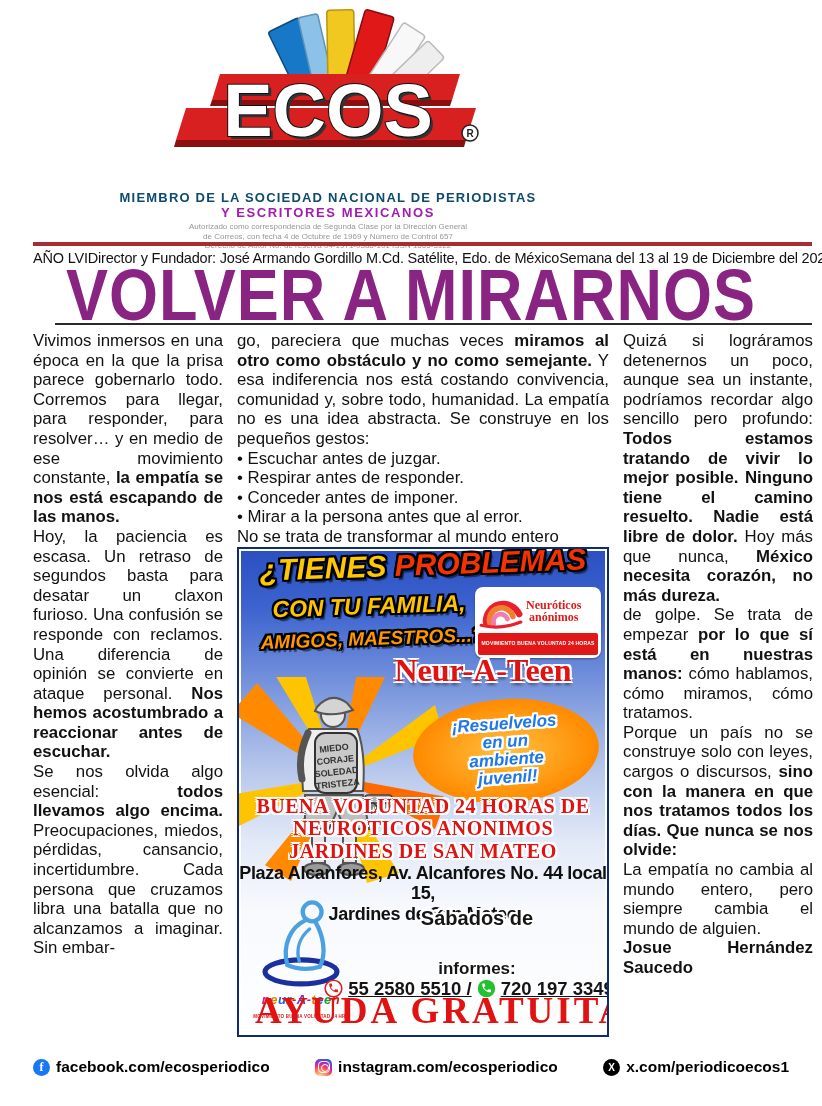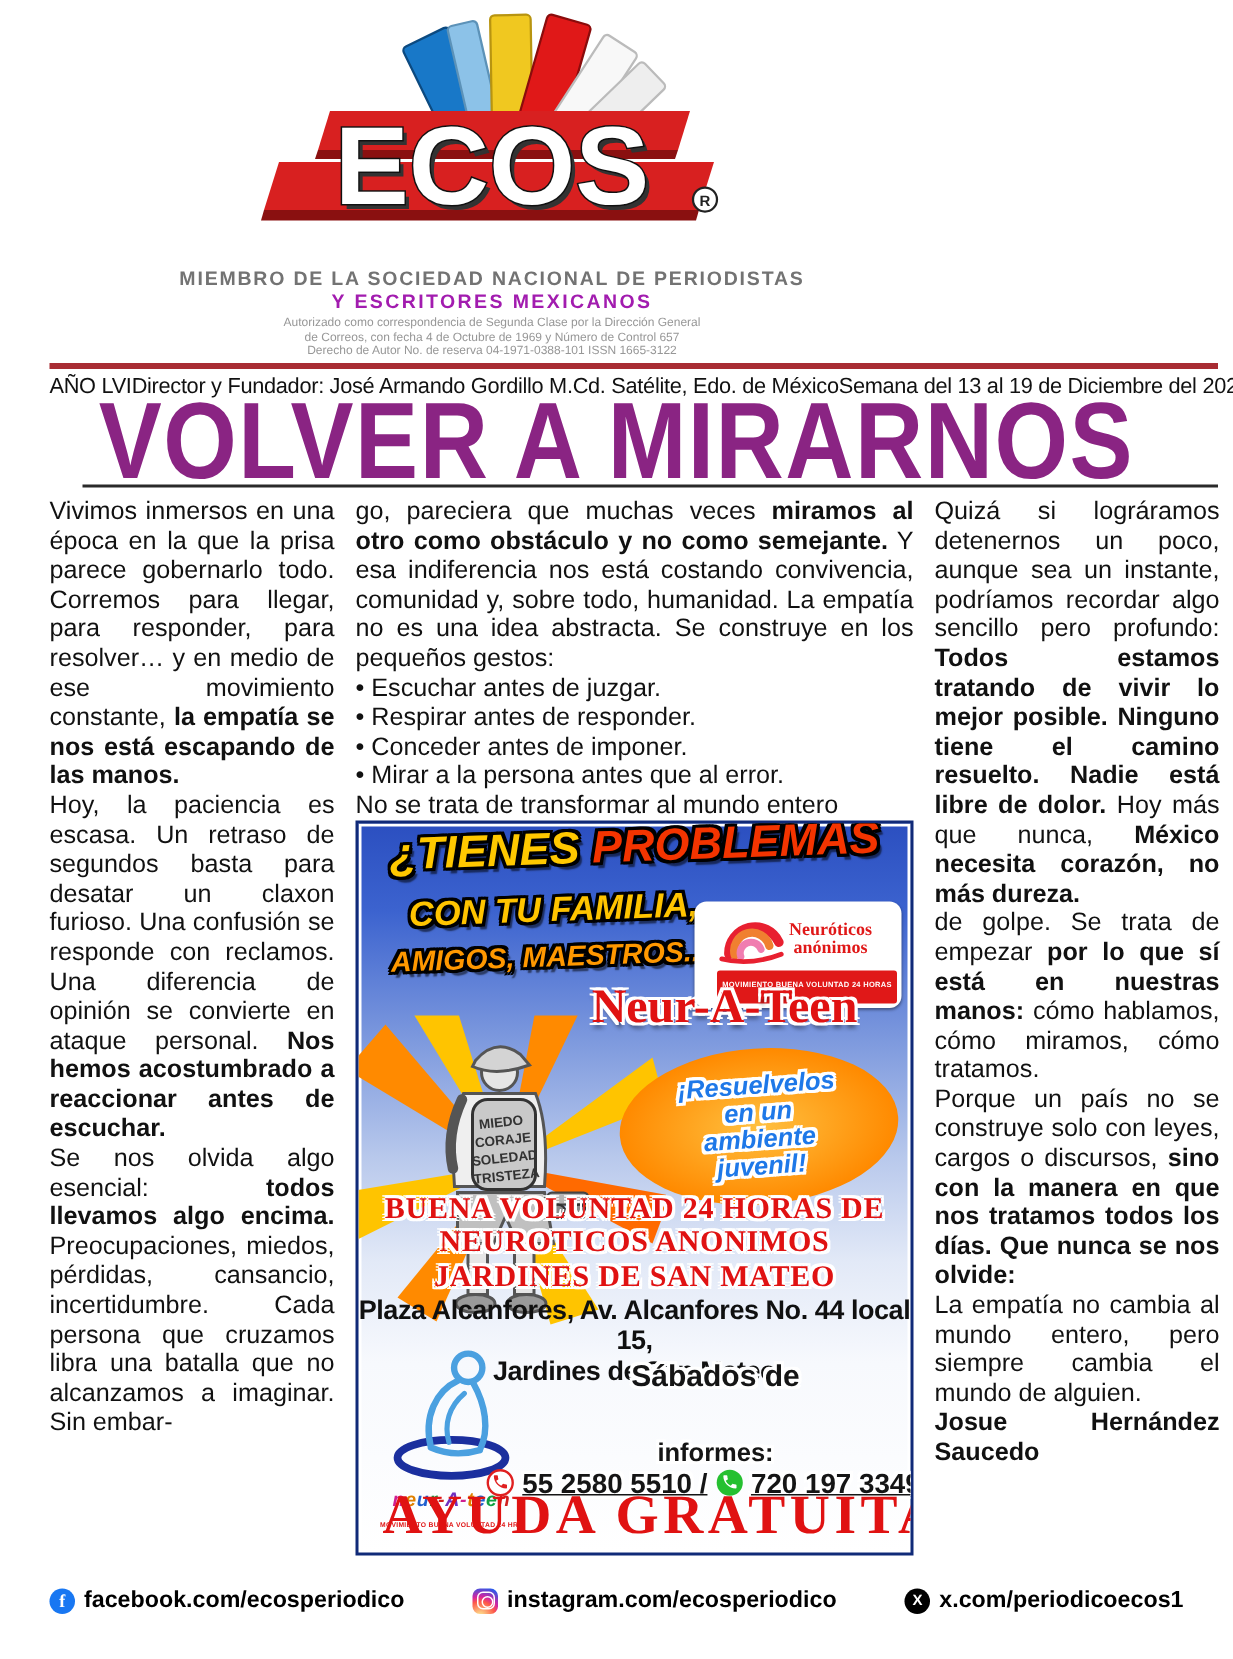--- a/index.html
+++ b/index.html
@@ -3,21 +3,21 @@
 <meta charset="utf-8">
 <style>
   html,body{margin:0;padding:0;}
   body{
     width:822px;height:1106px;position:relative;background:#ffffff;
     font-family:"Liberation Sans",sans-serif;color:#111;overflow:hidden;
   }
   
   .masthead{position:absolute;top:6px;left:0;width:656px;text-align:center;}
   .logo-svg{display:block;margin:0 auto;}
-  .member-line1{font-size:13px;font-weight:700;letter-spacing:1.2px;color:#737373;margin-top:4px;}
+  .member-line1{font-size:13px;font-weight:700;letter-spacing:1.2px;color:#0c4a6e;margin-top:16px;}
   .member-line2{font-size:13px;font-weight:700;letter-spacing:1.6px;color:#a21caf;}
   .auth{font-size:8px;line-height:9.5px;color:#979797;margin-top:2px;}
   
   .red-rule{position:absolute;top:242px;left:33px;width:779px;height:4px;background:#a82c33;}
   .infobar{position:absolute;top:250px;left:33px;width:779px;display:flex;justify-content:space-between;
     font-size:14.5px;font-weight:400;letter-spacing:-0.2px;white-space:nowrap;}
   
   .headline{position:absolute;top:258px;left:0;width:822px;text-align:center;color:#8a2483;
     font-weight:800;font-size:63px;letter-spacing:1px;line-height:64px;white-space:nowrap;
     transform:scaleY(1.15);transform-origin:center top;}
@@ -36,22 +36,22 @@
     box-shadow:inset 0 0 0 2px #ffffff;overflow:hidden;}
   .outline-k{text-shadow:-2px -2px 0 #000,2px -2px 0 #000,-2px 2px 0 #000,2px 2px 0 #000,-2px 0 0 #000,2px 0 0 #000,0 -2px 0 #000,0 2px 0 #000,3px 4px 1px rgba(0,0,0,.55);}
   .outline-w{text-shadow:-2px -2px 0 #fff,2px -2px 0 #fff,-2px 2px 0 #fff,2px 2px 0 #fff,-2px 0 0 #fff,2px 0 0 #fff,0 -2px 0 #fff,0 2px 0 #fff;}
   .ad-t1{position:absolute;top:6px;left:0;width:100%;text-align:center;font-size:30px;font-weight:900;
     font-style:italic;letter-spacing:0px;transform:rotate(-2deg);white-space:nowrap;}
   .t1a{color:#ffc800;} .t1b{color:#f43400;}
   .ad-t2{position:absolute;top:48px;left:4px;width:252px;text-align:center;font-size:23px;font-weight:900;
     font-style:italic;color:#ffc400;transform:rotate(-2deg);white-space:nowrap;}
   .ad-t3{position:absolute;top:80px;left:0px;width:266px;text-align:center;font-size:19px;font-weight:900;
     font-style:italic;color:#ff9800;transform:rotate(-2deg);white-space:nowrap;}
-  .na-box{position:absolute;top:52px;right:6px;width:120px;background:#fff;border-radius:8px;
-    padding:4px 3px 0 15px;box-shadow:0 1px 2px rgba(0,0,0,.4);}
+  .na-box{position:absolute;top:38px;right:6px;width:120px;background:#fff;border-radius:8px;
+    padding:4px 3px 0 3px;box-shadow:0 1px 2px rgba(0,0,0,.4);}
   .na-top{display:flex;align-items:center;gap:2px;}
   .na-name{font-family:"Liberation Serif",serif;font-weight:700;color:#e01818;font-size:12px;line-height:12px;text-align:center;}
   .na-banner{background:#e01818;color:#fff;font-size:5px;font-weight:700;text-align:center;
     border-radius:2px;margin:2px 0 3px 0;padding:1.5px 0;letter-spacing:.2px;white-space:nowrap;}
   .ad-brand{position:absolute;top:112px;right:4px;width:240px;text-align:center;
     font-family:"Liberation Serif",serif;font-weight:900;font-size:32px;color:#e01212;white-space:nowrap;
     text-shadow:-2px -2px 0 #fff,2px -2px 0 #fff,-2px 2px 0 #fff,2px 2px 0 #fff,0 4px 3px rgba(0,0,0,.45);}
   .fig{position:absolute;top:128px;left:0px;}
   .slogan{position:absolute;top:150px;right:8px;width:186px;height:104px;border-radius:50%;
     background:radial-gradient(ellipse at 50% 50%,#ffc040 0%,#ff8a00 70%,#ff7000 100%);

